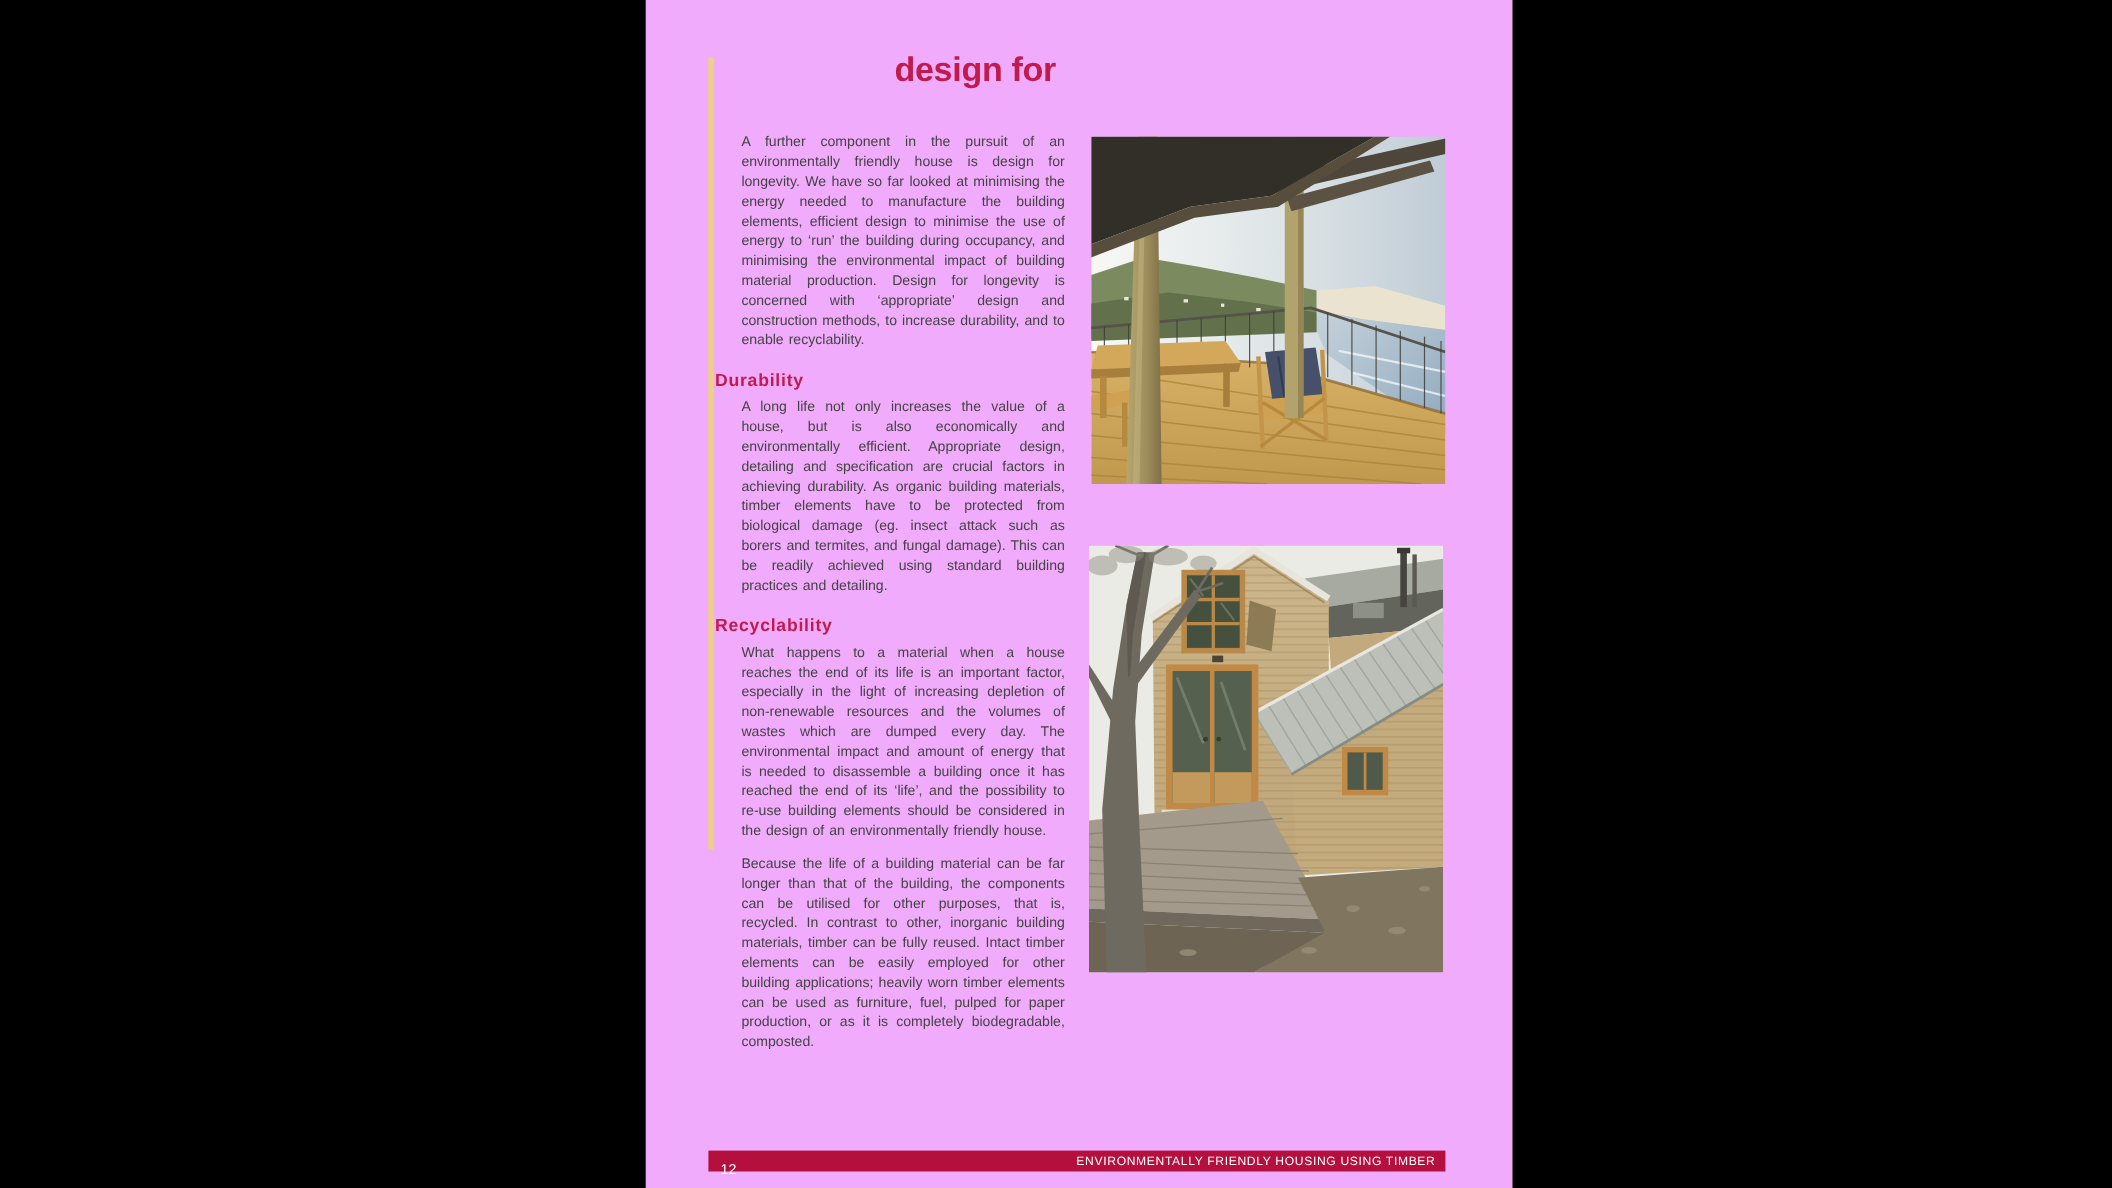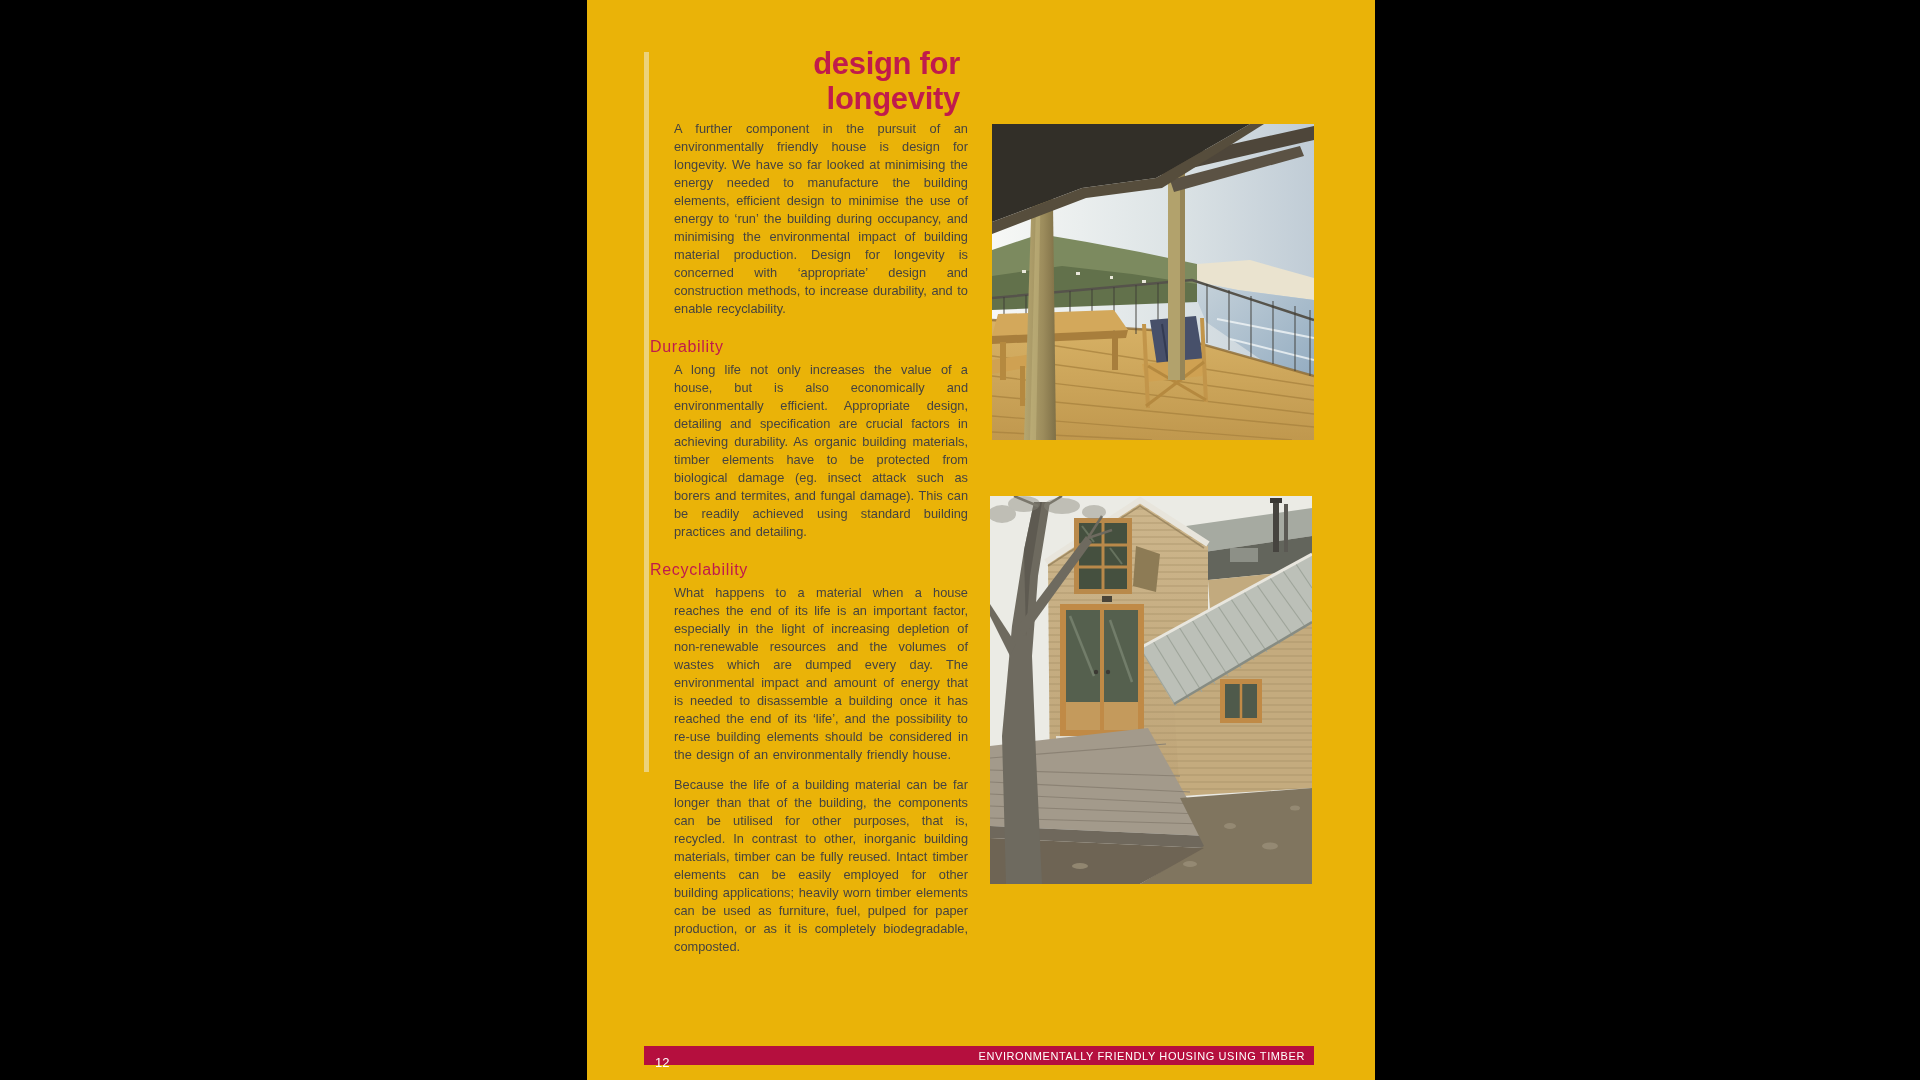--- a/index.html
+++ b/index.html
@@ -1,48 +1,47 @@
 <!DOCTYPE html>
 <html><head>
 <meta charset="utf-8">
 <title>design for longevity</title>
 <style>
   html,body{margin:0;padding:0;background:#000;}
   .stage{position:relative;width:1920px;height:1080px;background:#000;overflow:hidden;
          font-family:"Liberation Sans", sans-serif;}
-  .page{position:absolute;left:587px;top:0;width:788px;height:1080px;background:#eab308;}
+  .page{position:absolute;left:587px;top:0;width:788px;height:1080px;background:#f0abfc;}
   .rule{position:absolute;left:57px;top:52px;width:5px;height:720px;background:#ecd27c;}
   .title{position:absolute;left:40px;top:46px;width:333px;margin:0;text-align:right;
          color:#c01b4c;font-size:31px;line-height:35px;font-weight:700;letter-spacing:-0.3px;}
   .title span{display:block;}
   .col{position:absolute;left:63px;top:120px;width:318px;}
   .col p{margin:0 0 12px 0;font-size:12.8px;line-height:18px;text-align:justify;
          color:#454341;word-spacing:1px;padding-left:24px;}
-  .col h2{margin:20px 0 5px 0;font-size:16px;font-weight:400;letter-spacing:0.7px;color:#c01b4c;}
+  .col h2{margin:20px 0 5px 0;font-size:16px;font-weight:700;letter-spacing:0.7px;color:#c01b4c;}
   .photo{position:absolute;margin:0;padding:0;line-height:0;}
   .photo1{left:405px;top:124px;width:322px;height:316px;}
   .photo2{left:403px;top:496px;width:322px;height:388px;}
   .photo svg{width:100%;height:100%;display:block;}
   .footer{position:absolute;left:57px;top:1046px;width:670px;height:19px;background:#b50f3e;
           color:#ffffff;display:flex;align-items:center;justify-content:space-between;
           box-sizing:border-box;padding:0 9px 0 11px;}
   .footer .pageno{font-size:13px;font-weight:400;margin-top:13px;}
   .footer .ftitle{font-size:11px;letter-spacing:0.6px;font-weight:400;}
 </style>
 </head>
 <body>
 
 <div class="stage">
   <div class="page">
 
     <div class="rule"></div>
 
     <h1 class="title">
       <span>design for</span>
-      <span>longevity</span>
     </h1>
 
     <div class="col">
       <p>A further component in the pursuit of an environmentally friendly house is design for longevity. We have so far looked at minimising the energy needed to manufacture the building elements, efficient design to minimise the use of energy to ‘run’ the building during occupancy, and minimising the environmental impact of building material production. Design for longevity is concerned with ‘appropriate’ design and construction methods, to increase durability, and to enable recyclability.</p>
       <h2>Durability</h2>
       <p>A long life not only increases the value of a house, but is also economically and environmentally efficient. Appropriate design, detailing and specification are crucial factors in achieving durability. As organic building materials, timber elements have to be protected from biological damage (eg. insect attack such as borers and termites, and fungal damage). This can be readily achieved using standard building practices and detailing.</p>
       <h2>Recyclability</h2>
       <p>What happens to a material when a house reaches the end of its life is an important factor, especially in the light of increasing depletion of non-renewable resources and the volumes of wastes which are dumped every day. The environmental impact and amount of energy that is needed to disassemble a building once it has reached the end of its ‘life’, and the possibility to re-use building elements should be considered in the design of an environmentally friendly house.</p>
       <p>Because the life of a building material can be far longer than that of the building, the components can be utilised for other purposes, that is, recycled. In contrast to other, inorganic building materials, timber can be fully reused. Intact timber elements can be easily employed for other building applications; heavily worn timber elements can be used as furniture, fuel, pulped for paper production, or as it is completely biodegradable, composted.</p>
     </div>

